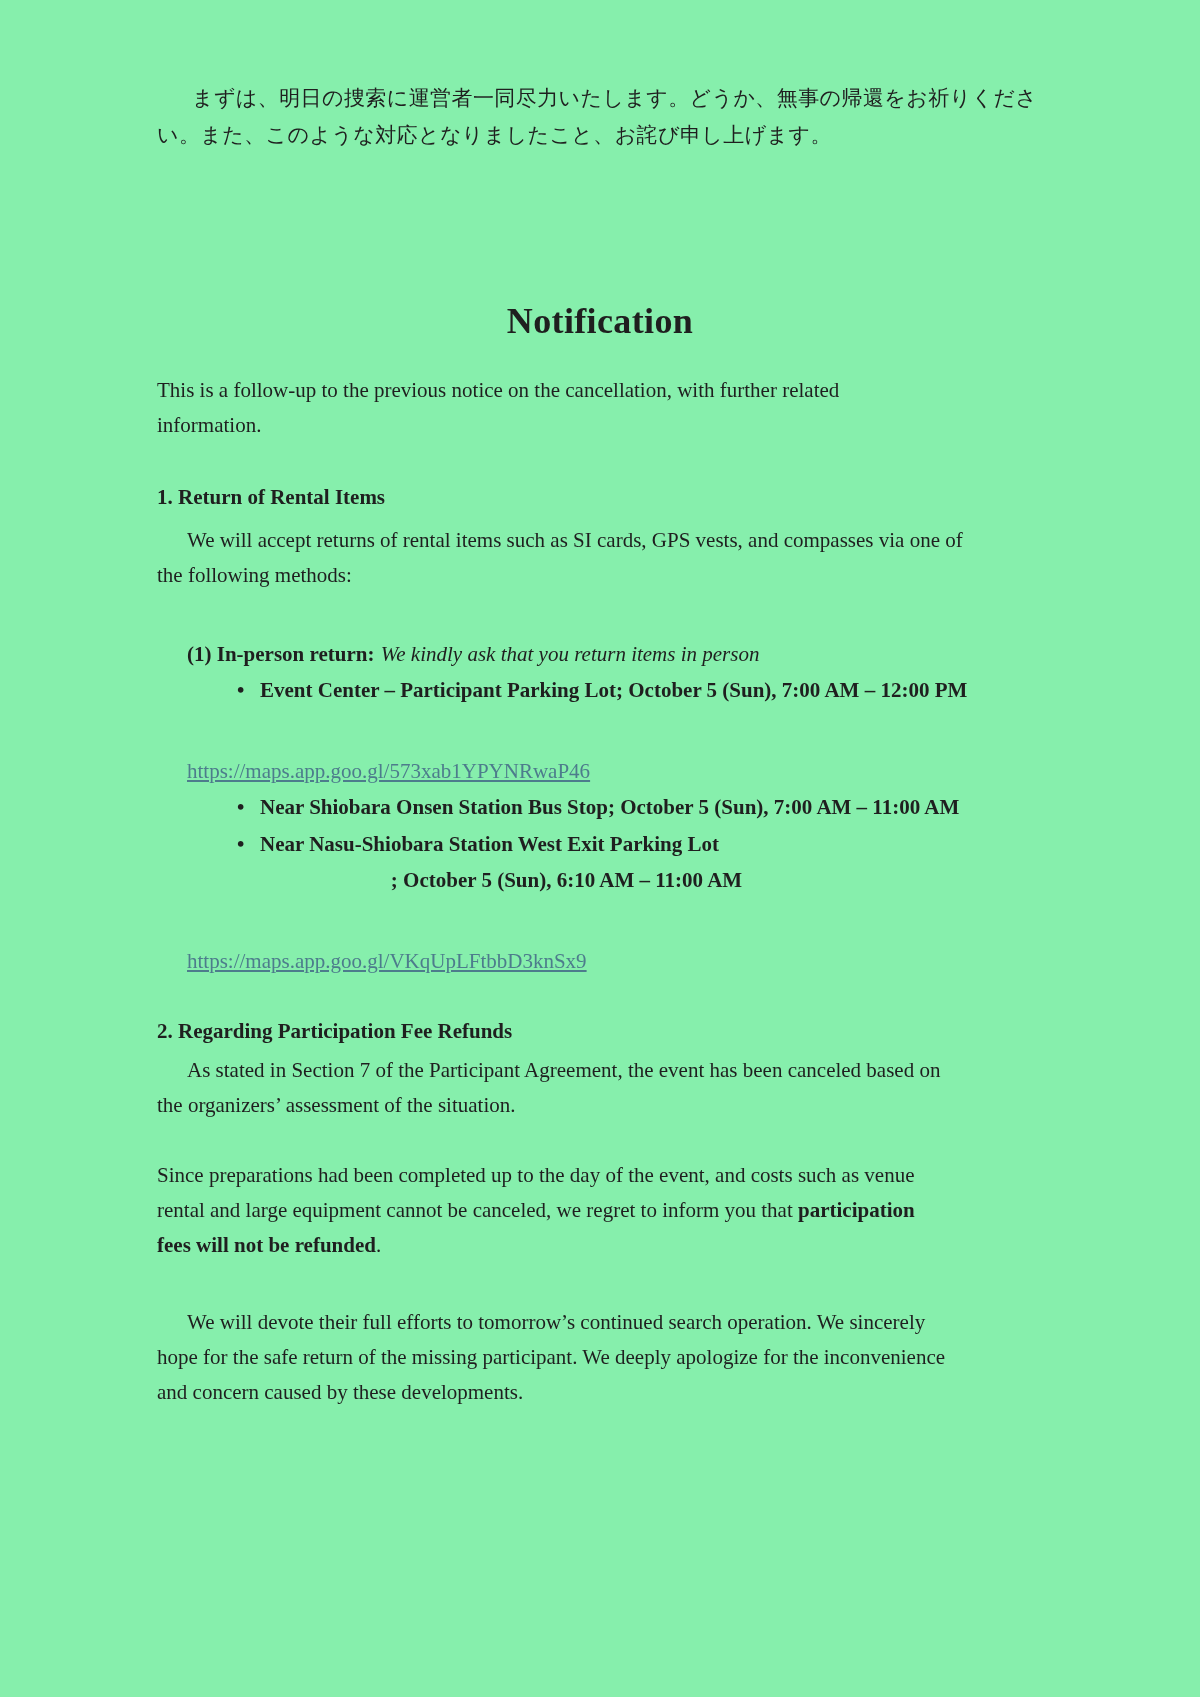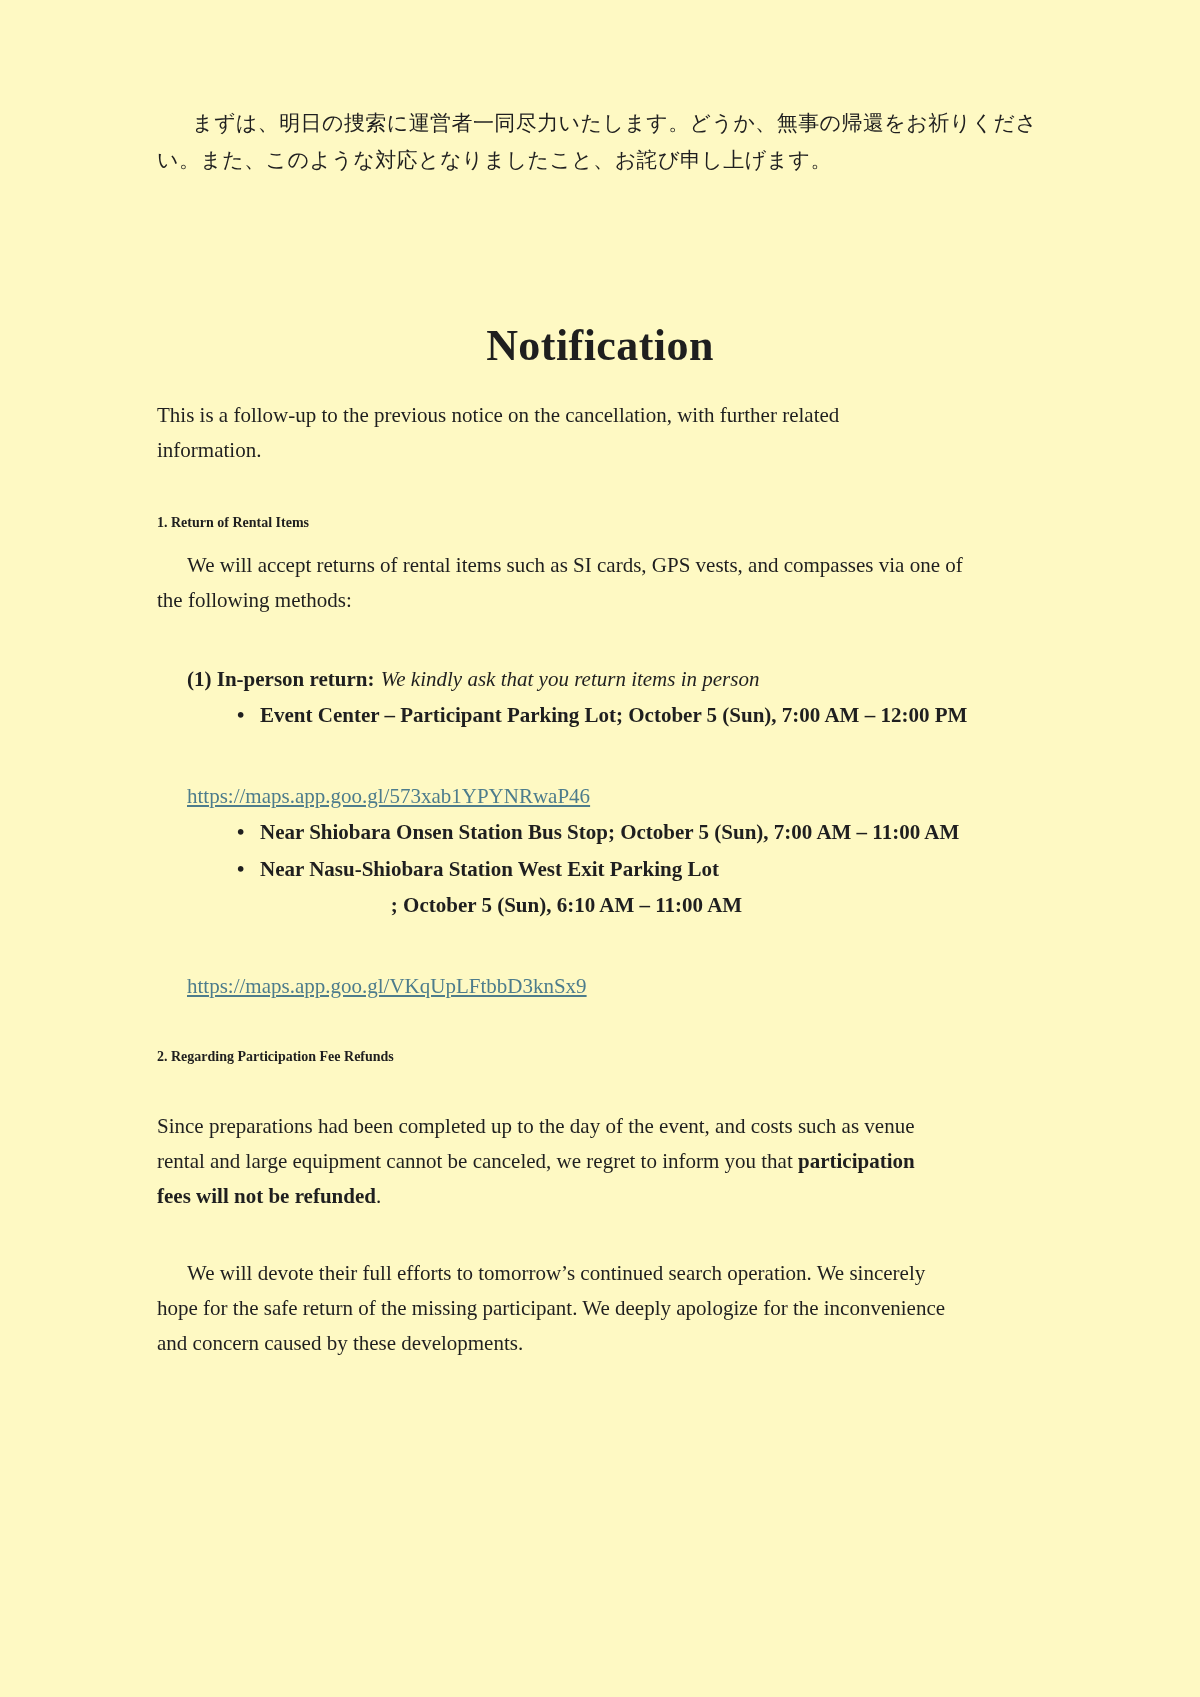--- a/index.html
+++ b/index.html
@@ -1,47 +1,47 @@
 <!DOCTYPE html>
 <html><head>
 <meta charset="utf-8">
 <style>
   html, body { margin: 0; padding: 0; background: #ffffff; }
   .page {
     position: relative;
     width: 1200px;
     height: 1697px;
     box-sizing: border-box;
-    padding: 105px 157px 0 157px;
-    background: #fef9c3;
+    padding: 80px 157px 0 157px;
+    background: #86efac;
     font-family: "Liberation Serif", "DejaVu Serif", serif;
     font-size: 21px;
     color: #1f1f1f;
     overflow: hidden;
   }
   .pre { white-space: pre-line; }
   .jp-paragraph {
     line-height: 37px;
     text-indent: 35px;
     letter-spacing: 0.02em;
   }
   .doc-title {
     margin: 144px 0 0 0;
-    font-size: 44px;
+    font-size: 36px;
     font-weight: bold;
     line-height: 46px;
     text-align: center;
     letter-spacing: 0.01em;
   }
   .intro { margin-top: 29px; line-height: 35px; }
   .section-heading {
     margin-top: 37px;
     font-weight: bold;
     line-height: 35px;
-    font-size: 14px;
+    font-size: 21px;
   }
   .section-heading.second { margin-top: 35px; }
   .body-par { line-height: 35px; }
   .indent { text-indent: 30px; }
   .p-methods { margin-top: 8px; }
   .method-line { line-height: 35px; }
   .method-label { font-weight: bold; }
   .method-note { font-style: italic; margin-left: 0.3em; }
   .list-line { line-height: 36.5px; }
   .bullet-line { padding-left: 80px; font-weight: bold; }
@@ -97,20 +97,22 @@
   <div class="list-line bullet-line">
     <span class="bullet-glyph">•</span><span>Near Nasu-Shiobara Station West Exit Parking Lot</span>
   </div>
   <div class="list-line tab-line">; October 5 (Sun), 6:10 AM – 11:00 AM</div>
   <div class="list-line link-line">
     <a class="map-link" href="#">https://maps.app.goo.gl/VKqUpLFtbbD3knSx9</a>
   </div>
 
   <div class="section-heading second">2. Regarding Participation Fee Refunds</div>
 
+  <div class="body-par indent pre p-asstated">As stated in Section 7 of the Participant Agreement, the event has been canceled based on
+the organizers’ assessment of the situation.</div>
 
   <div class="body-par pre">
     <span>Since preparations had been completed up to the day of the event, and costs such as venue
 rental and large equipment cannot be canceled, we regret to inform you that </span><span class="bold-inline">participation
 fees will not be refunded</span><span>.</span>
   </div>
 
   <div class="body-par indent pre closing">We will devote their full efforts to tomorrow’s continued search operation. We sincerely
 hope for the safe return of the missing participant. We deeply apologize for the inconvenience
 and concern caused by these developments.</div>

